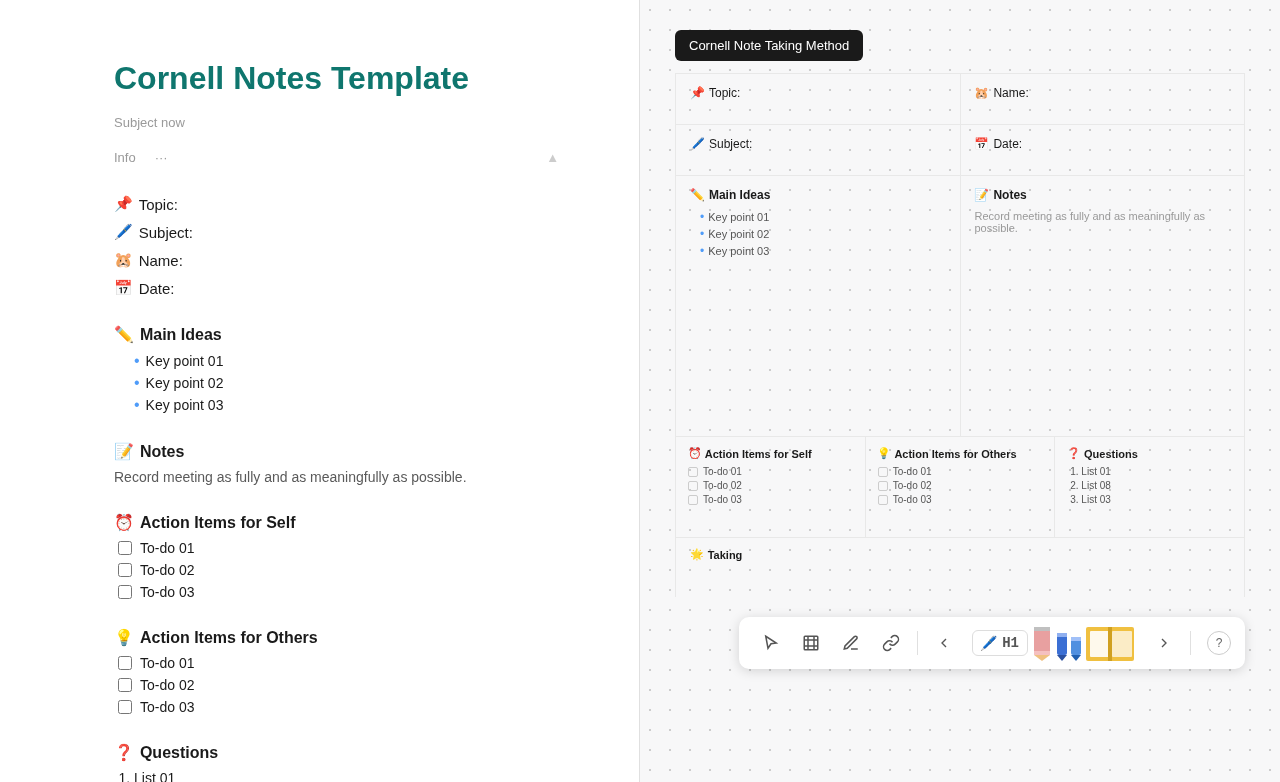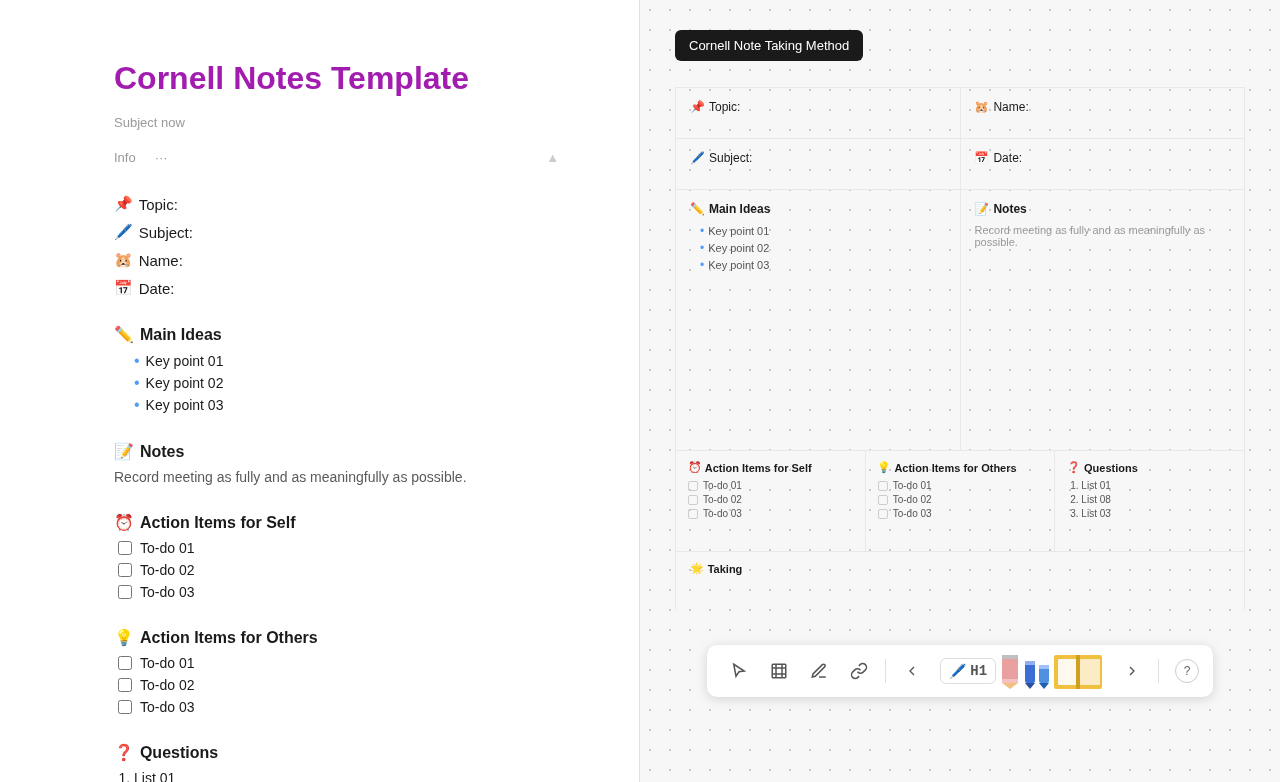--- a/index.html
+++ b/index.html
@@ -11,21 +11,21 @@
       background: #ffffff;
       height: 100%;
       overflow-y: auto;
       padding: 60px 80px 60px 114px;
       border-right: 1px solid #e0e0e0;
     }
 
     .page-title {
       font-size: 32px;
       font-weight: 700;
-      color: #a21caf;
+      color: #0f766e;
       margin-bottom: 18px;
     }
 
     .updated-label {
       font-size: 13px;
       color: #9a9a9a;
       margin-bottom: 20px;
     }
 
     .info-bar {
@@ -338,22 +338,21 @@
       justify-content: center;
       font-size: 12px;
       color: #666;
       cursor: pointer;
       margin-left: 8px;
     }
 
     .right-side-content {
       display: flex;
       flex-direction: column;
-      align-items: center;
-      gap: 14px;
+      align-items: flex-end;
     }
 
     .questions-section {
       margin-top: 28px;
     }
   </style>
 </head>
 <body>
 
 <div class="left-panel">

